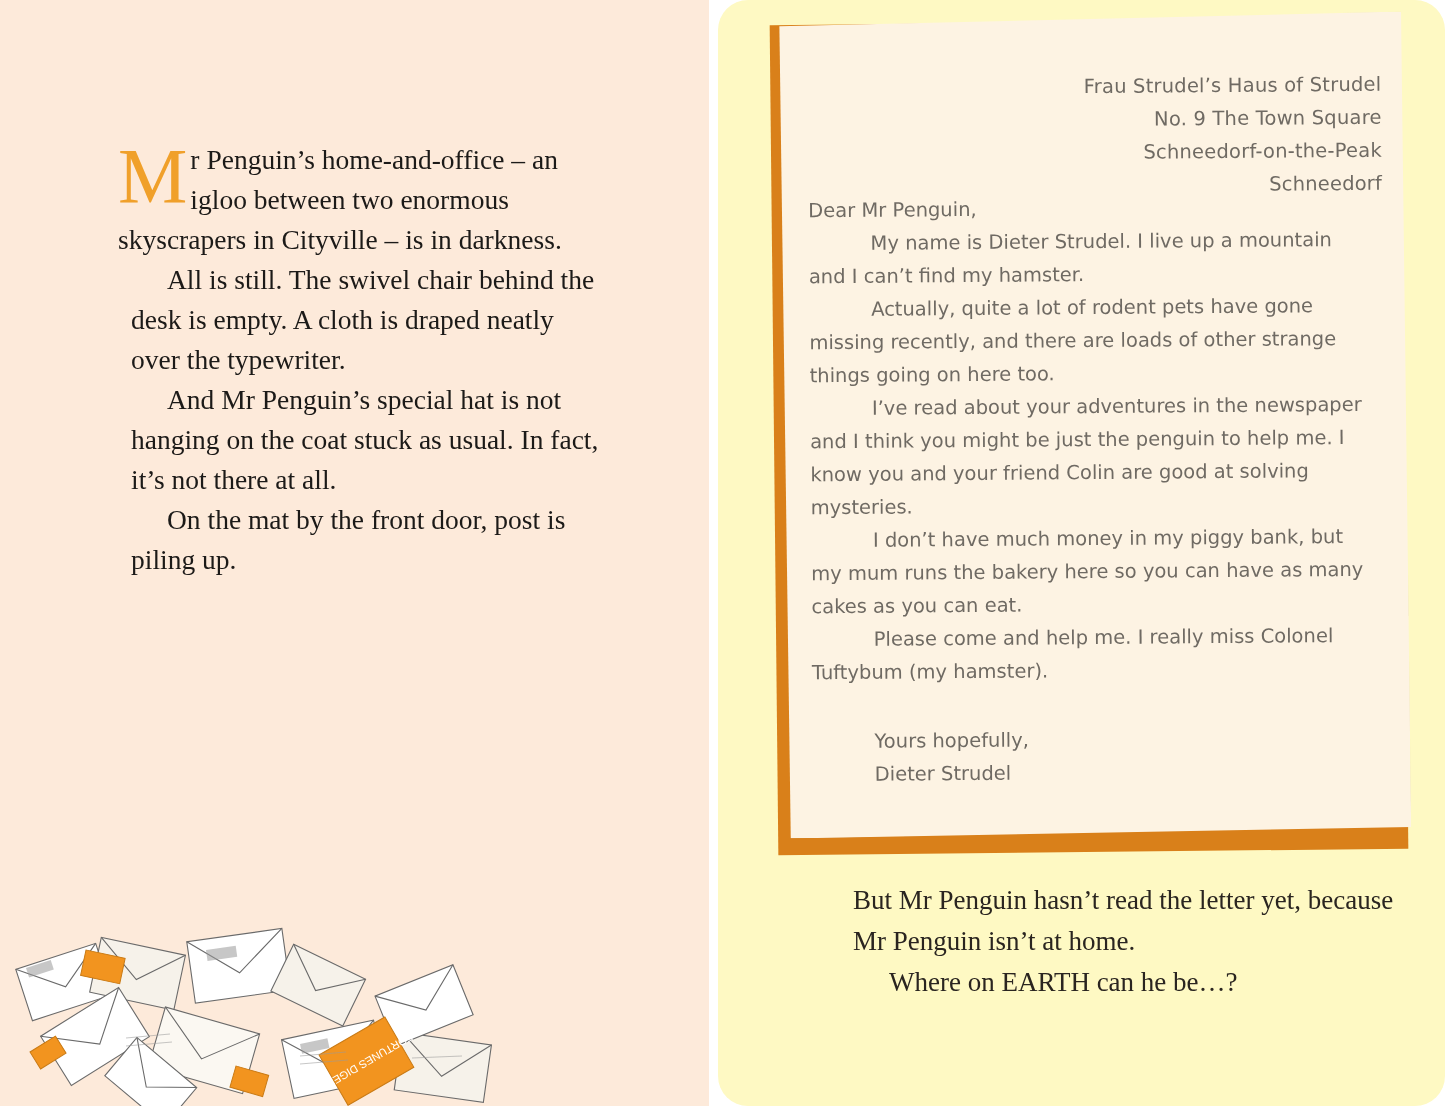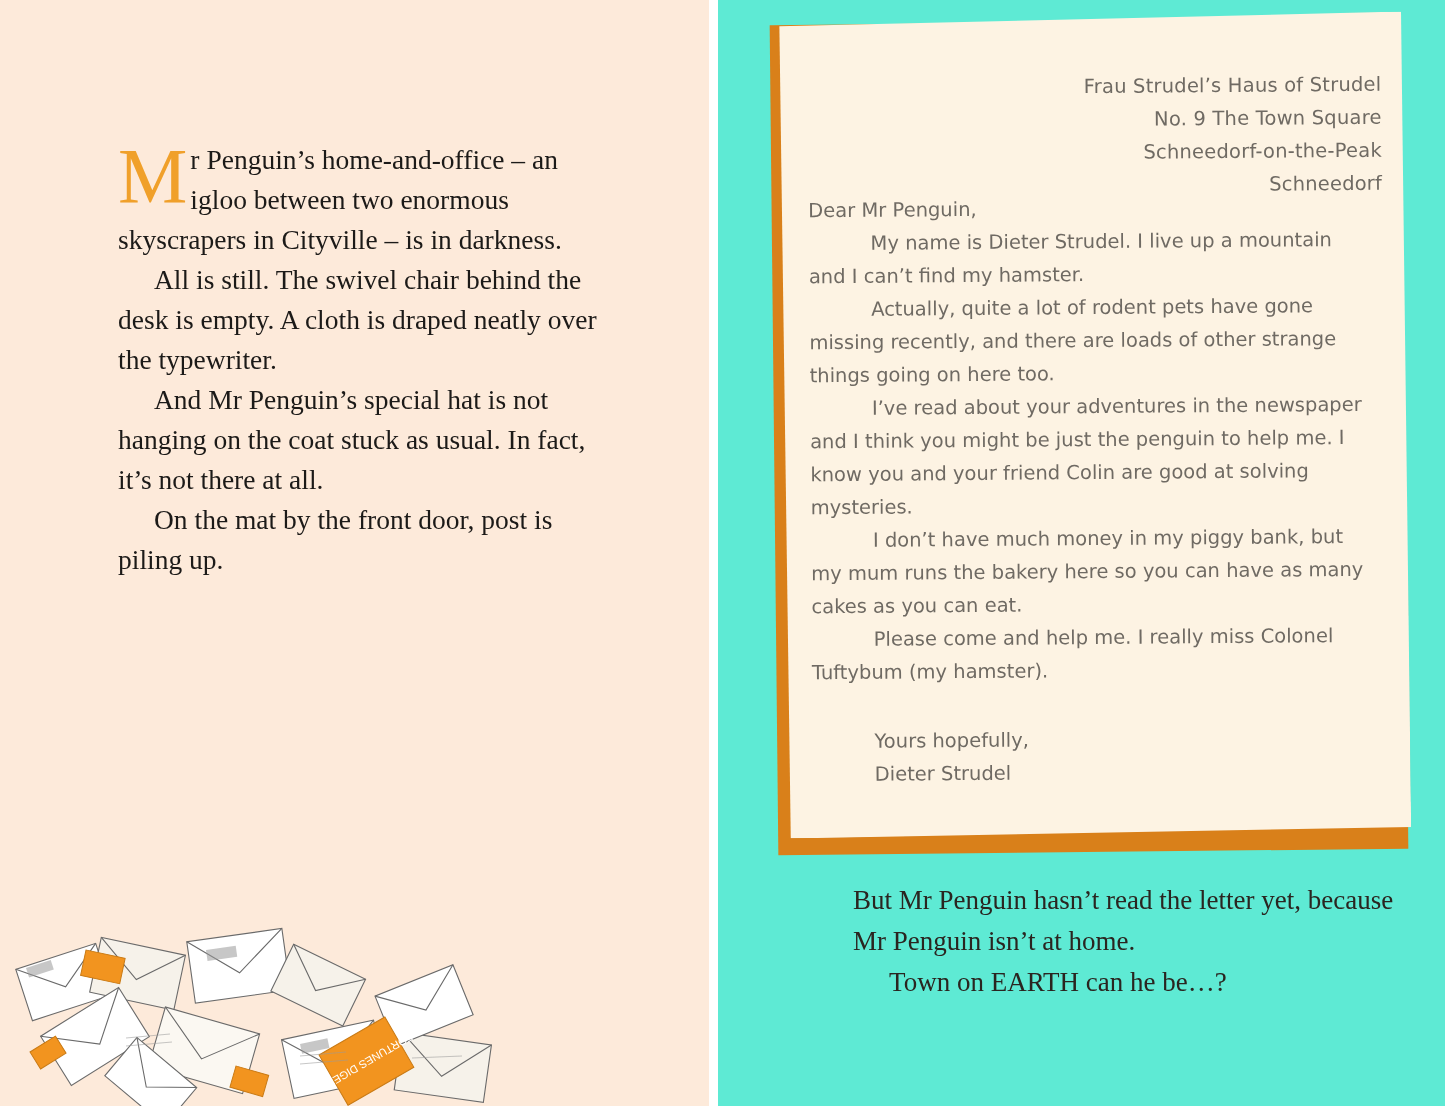--- a/index.html
+++ b/index.html
@@ -36,20 +36,21 @@
     font-size: 27.5px;
     line-height: 40px;
     font-family: "Liberation Serif", serif;
   }
   .left-text p {
     margin: 0;
     text-indent: 0;
   }
   .left-text p.indent {
     text-indent: 36px;
+    margin-left: 13px;
   }
   .dropcap {
     float: left;
     color: #f0a02a;
     font-family: "Liberation Serif", serif;
     font-size: 78px;
     line-height: 60px;
     padding: 6px 2px 0 0;
     margin-right: 1px;
   }
@@ -65,22 +66,23 @@
   .gutter {
     width: 9px;
     height: 1106px;
     background: #ffffff;
   }
   
   .page-right {
     position: relative;
     width: 736px;
     height: 1106px;
-    background: #5eead4;
+    background: #fef9c3;
     overflow: hidden;
+    border-radius: 30px;
   }
   .letter-shadow {
     position: absolute;
     left: 56px;
     top: 22px;
     width: 630px;
     height: 830px;
     background: #d9801a;
     transform: rotate(-0.6deg);
   }
@@ -251,17 +253,17 @@
         <p class="ind">Please come and help me. I really miss Colonel Tuftybum (my hamster).</p>
         <div class="sig-block">
           <div>Yours hopefully,</div>
           <div>Dieter Strudel</div>
         </div>
       </div>
     </div>
 
     <div class="caption">
       <p>But Mr Penguin hasn’t read the letter yet, because Mr Penguin isn’t at home.</p>
-      <p class="ind">Town on EARTH can he be…?</p>
+      <p class="ind">Where on EARTH can he be…?</p>
     </div>
   </div>
 
 </div>
 
 </body></html>

